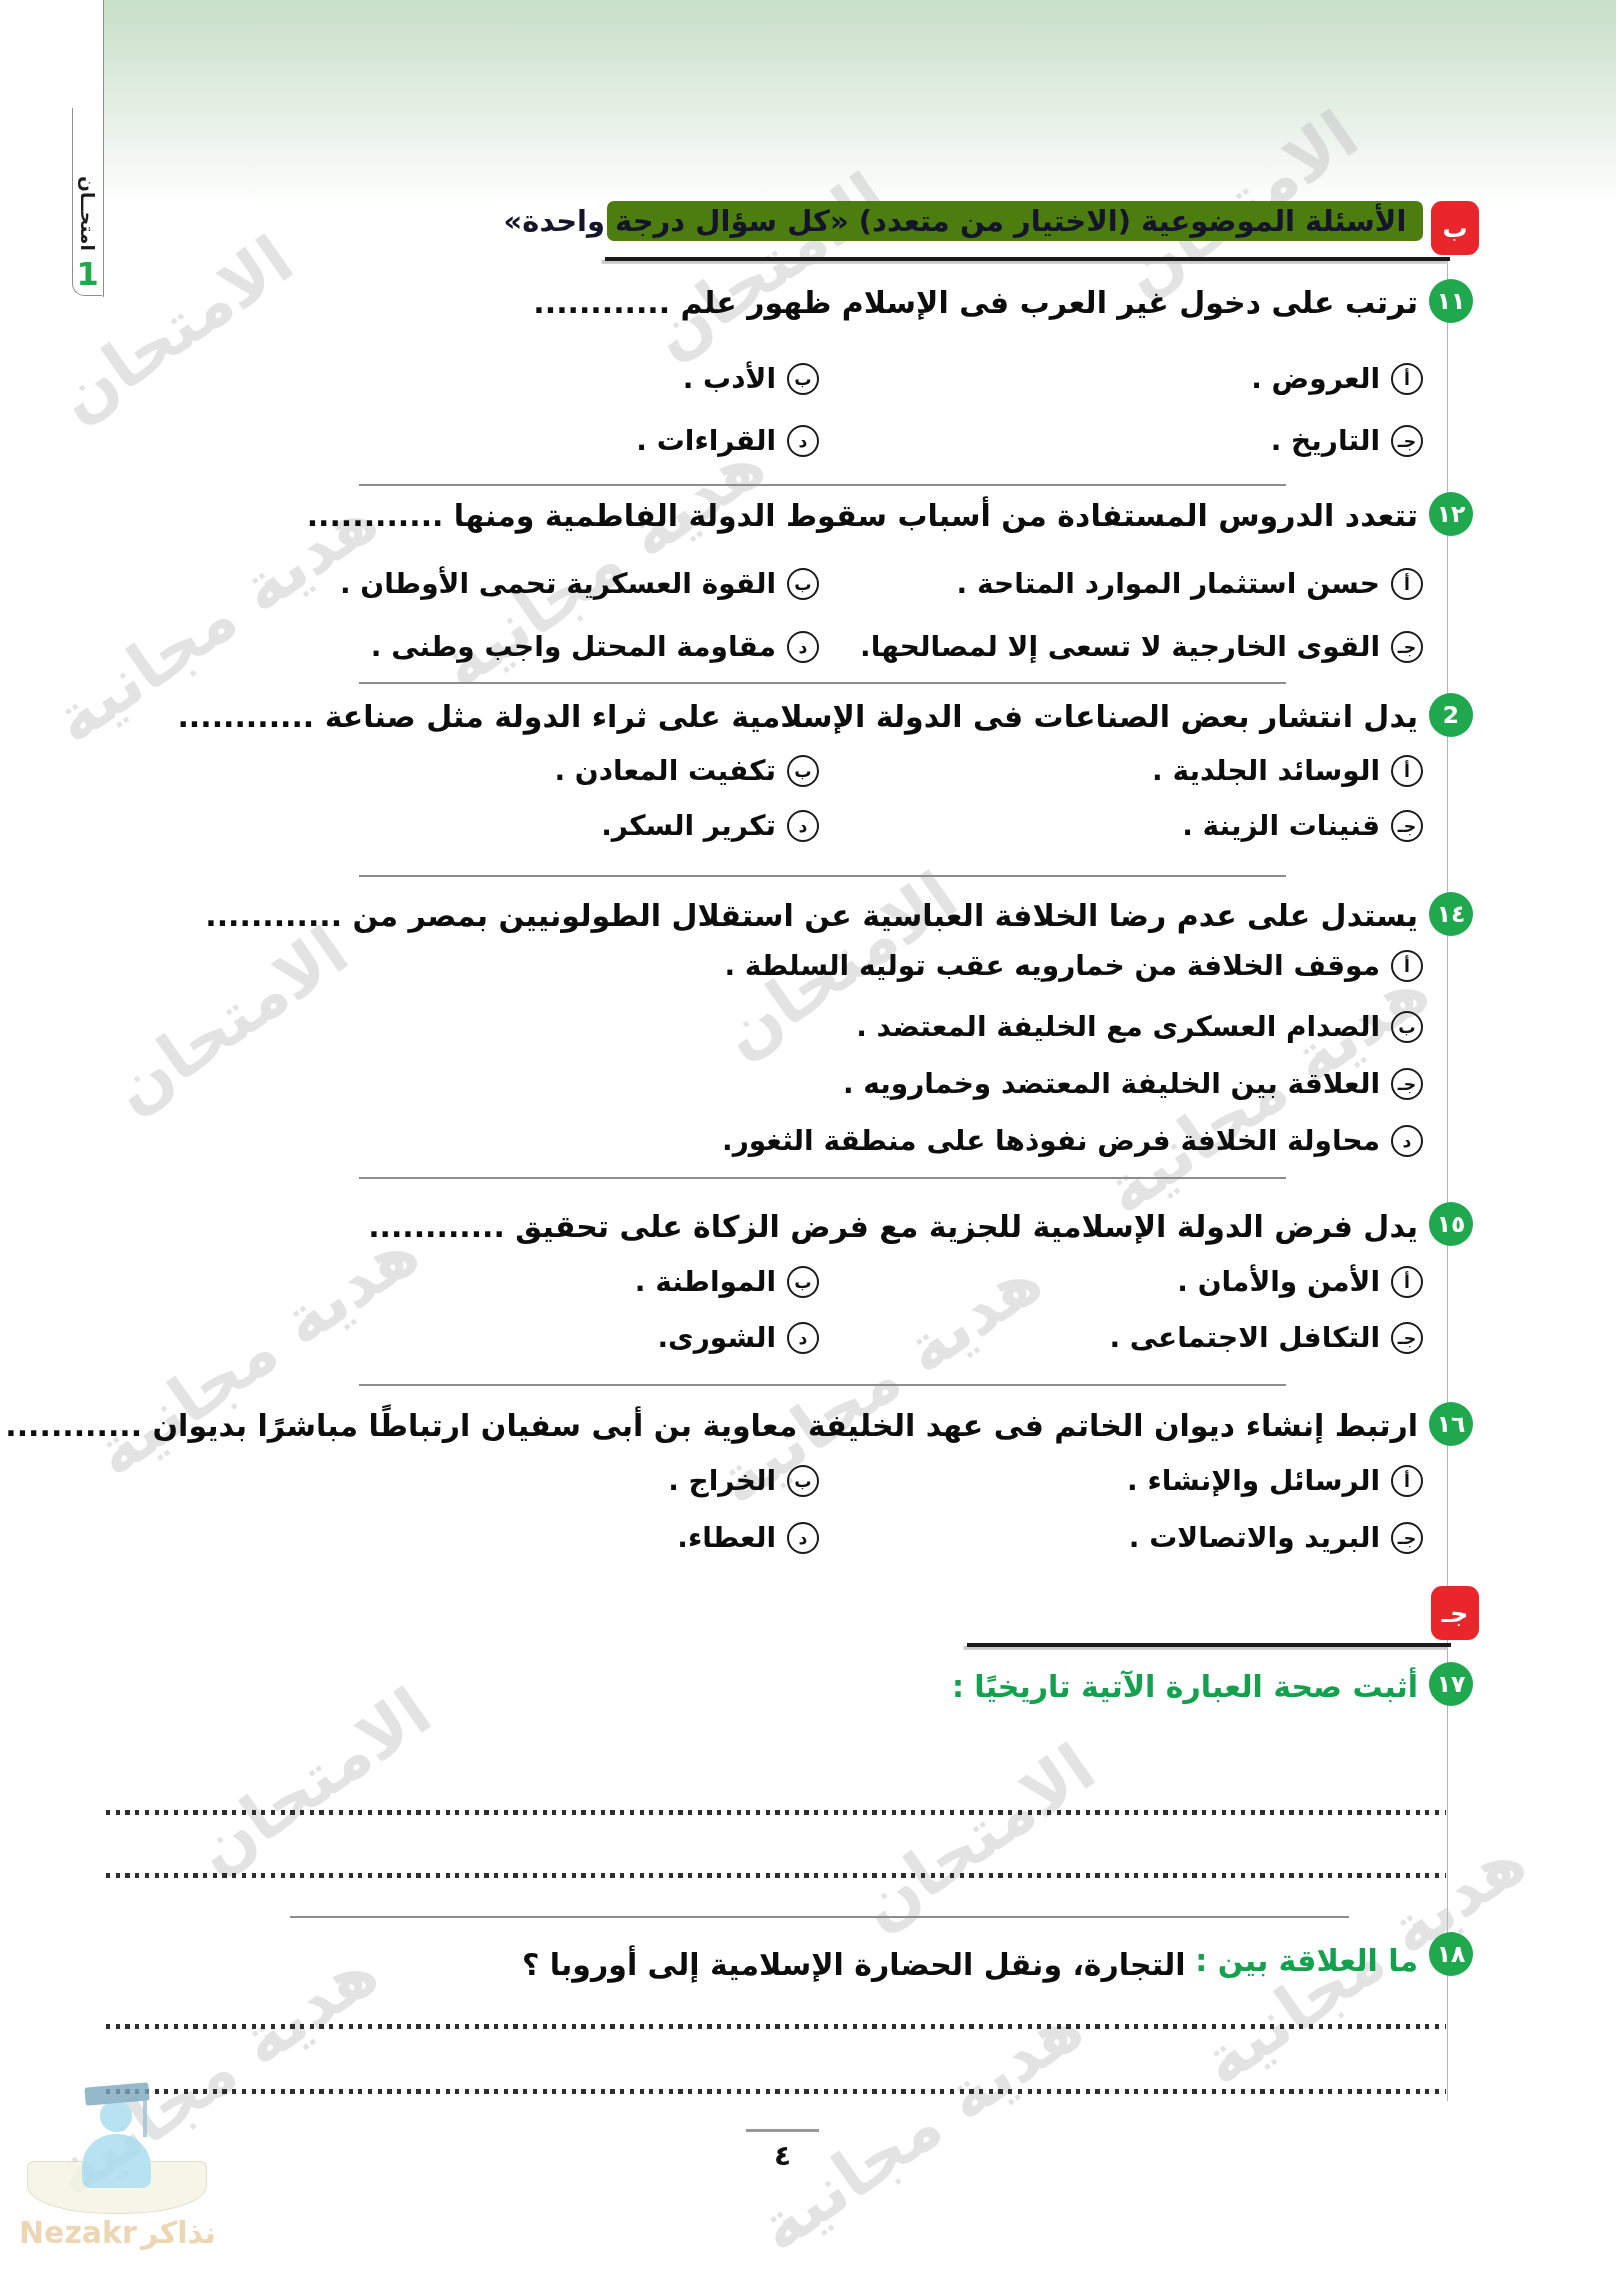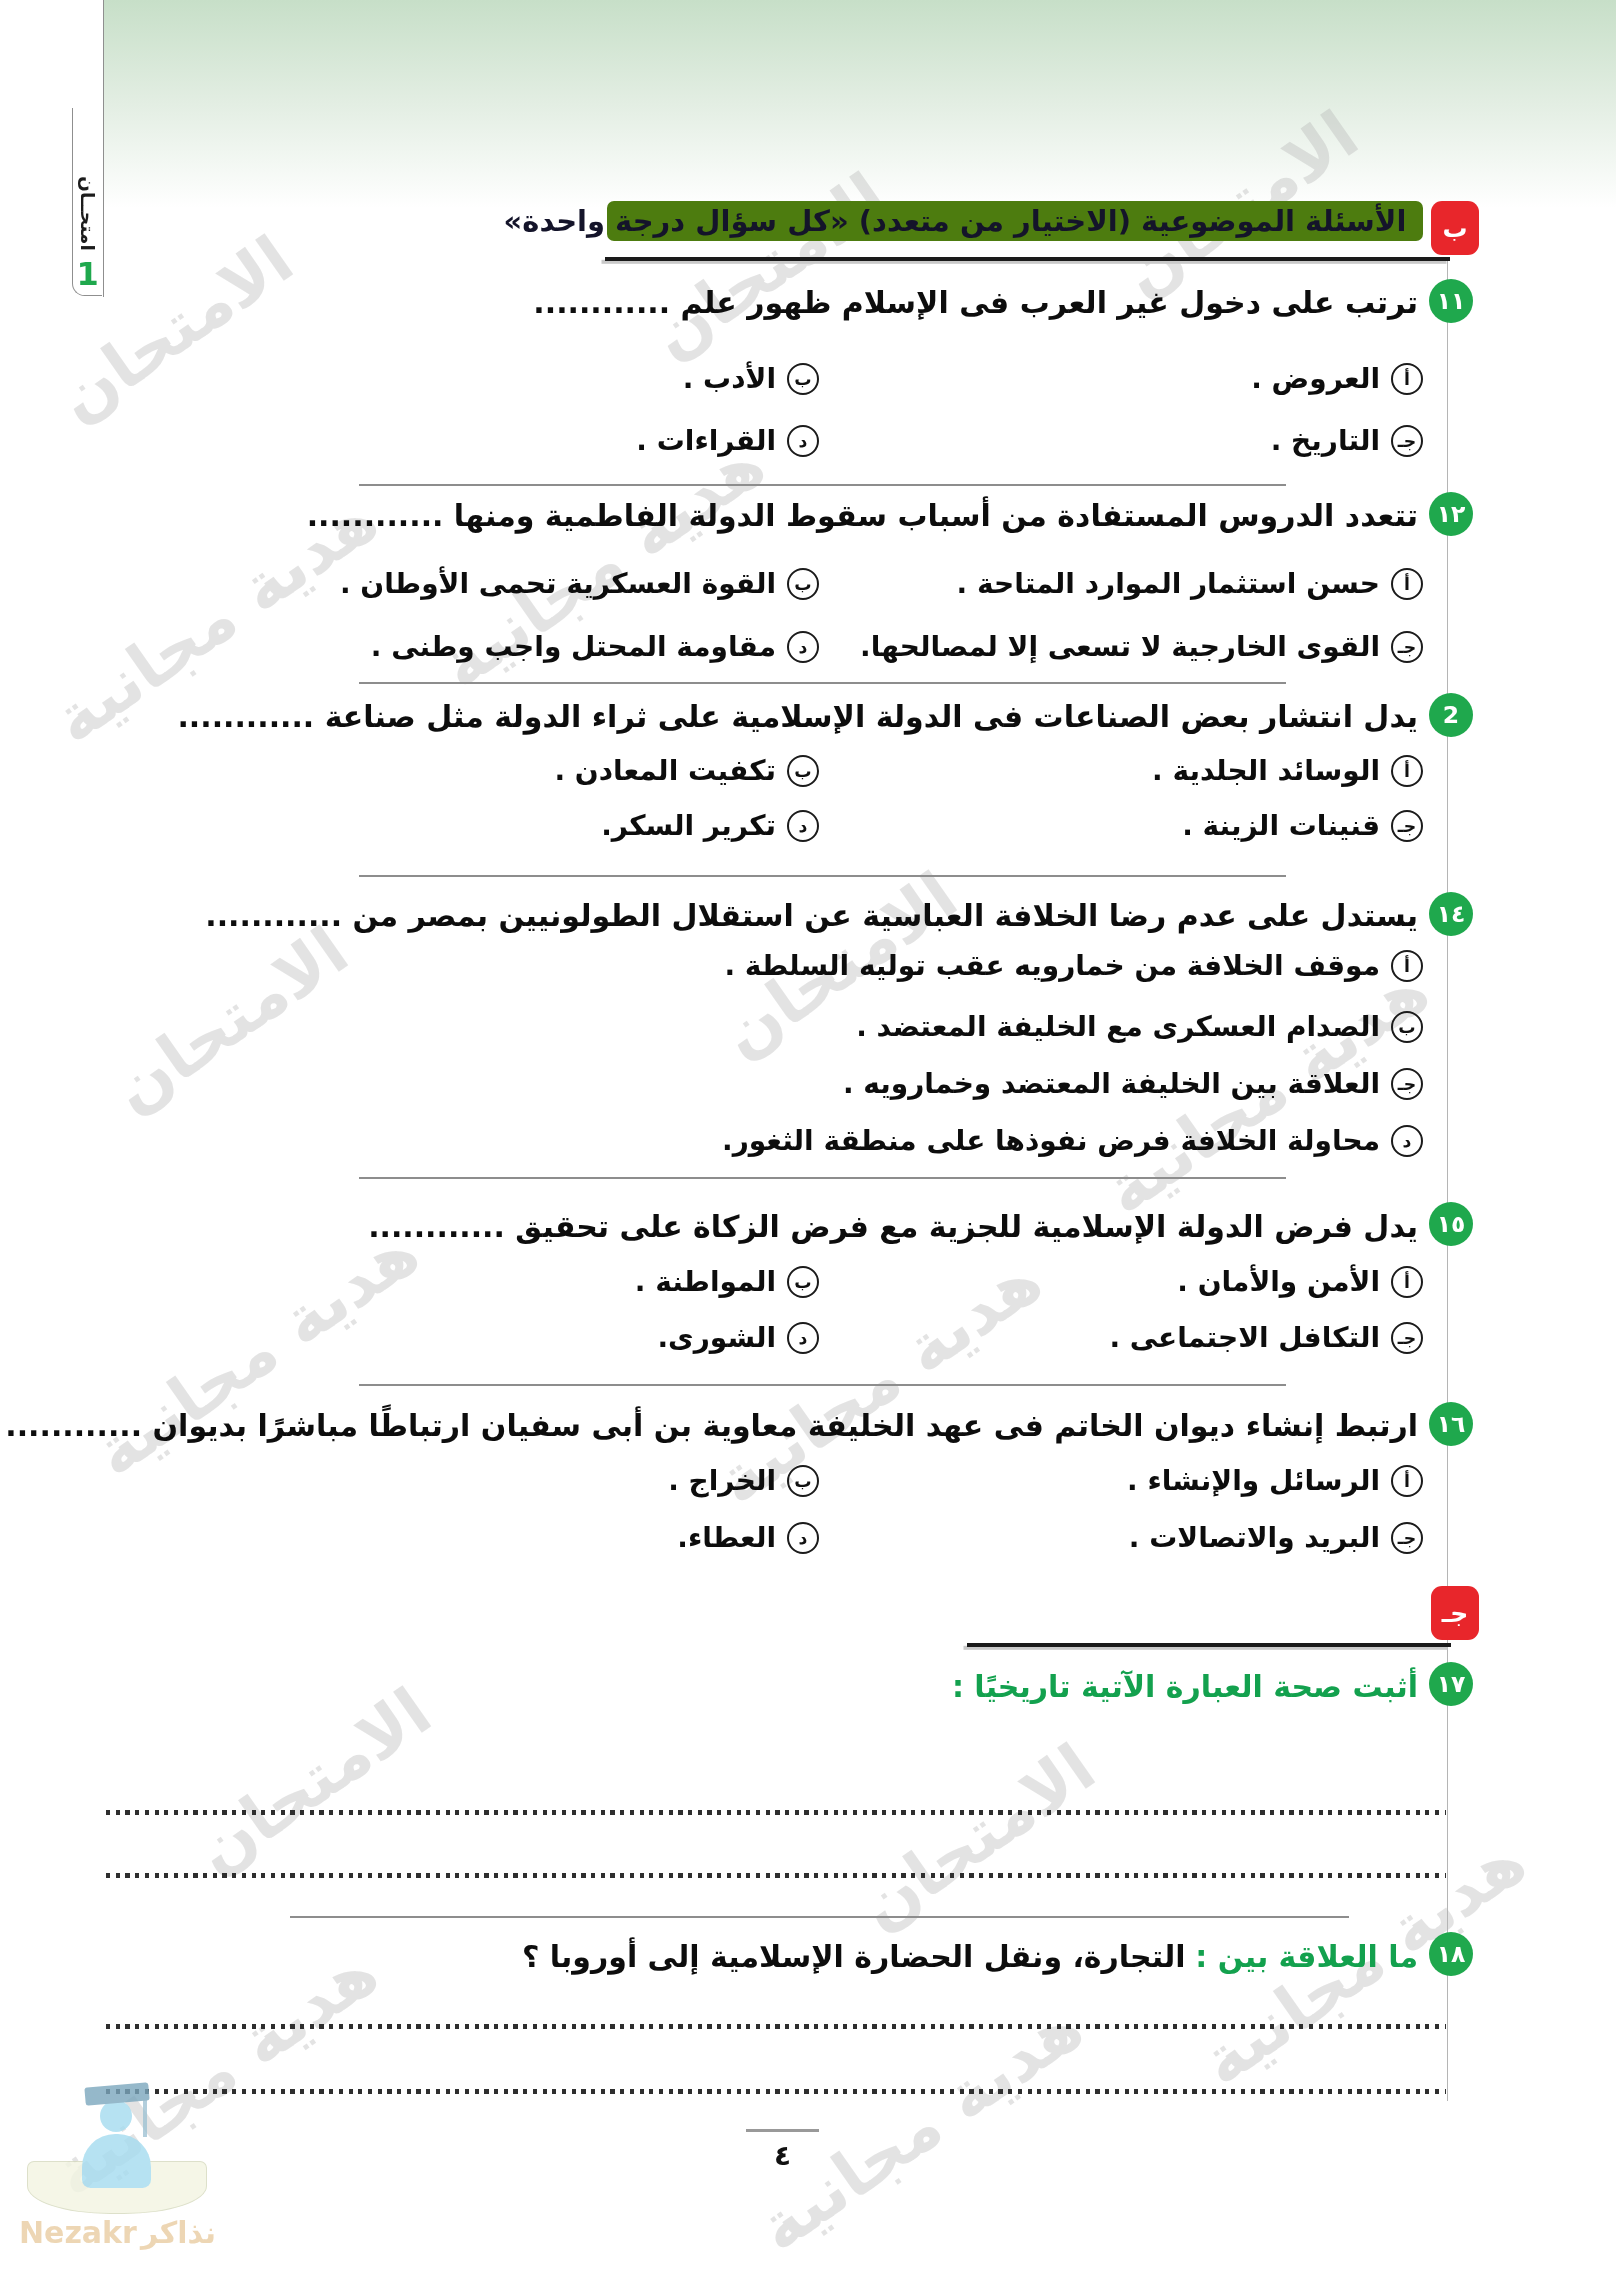--- a/index.html
+++ b/index.html
@@ -33,21 +33,21 @@
   .qtext{font-size:30px;font-weight:bold;color:#0d0d0d;white-space:nowrap;}
   .opt{display:flex;align-items:center;gap:11px;direction:rtl;}
   .opt-letter{min-width:32px;height:32px;border:2.1px solid #1b1b1b;border-radius:50%;display:flex;
               align-items:center;justify-content:center;font-size:17.3px;font-weight:bold;color:#111;
               box-sizing:border-box;background:transparent;}
   .opt-text{font-size:28px;font-weight:bold;color:#0d0d0d;white-space:nowrap;}
   .sep{height:2.1px;background:#8d8d8d;}
   .dots{height:4.8px;background:repeating-linear-gradient(90deg,#2e2e2e 0 4.2px,transparent 4.2px 9.7px);}
   .green-head{font-size:30px;font-weight:bold;color:#13a14e;white-space:nowrap;}
   .q18-line{display:flex;align-items:center;gap:9.7px;direction:rtl;}
-  .black-part{color:#0d0d0d;}
+  .black-part{color:#0d0d0d;margin-top:8px;}
   .statement{font-size:30px;font-weight:bold;color:#0d0d0d;white-space:nowrap;}
   
   .pageno-line{width:73px;height:2.8px;background:#999999;}
   .pageno{width:73px;text-align:center;font-size:28px;font-weight:bold;color:#111111;}
   
   .logo{left:25px;top:2079px;width:187px;height:173px;opacity:.8;}
   .logo .cap{position:absolute;left:61px;top:5.5px;width:64px;height:18px;background:#7ba7bd;
              transform:rotate(-5deg);border-radius:2.8px;}
   .logo .tassel{position:absolute;left:119px;top:19.4px;width:4.2px;height:39px;background:#9fc3d4;}
   .logo .head{position:absolute;left:76px;top:21px;width:32px;height:32px;border-radius:50%;background:#a5dcf0;}

